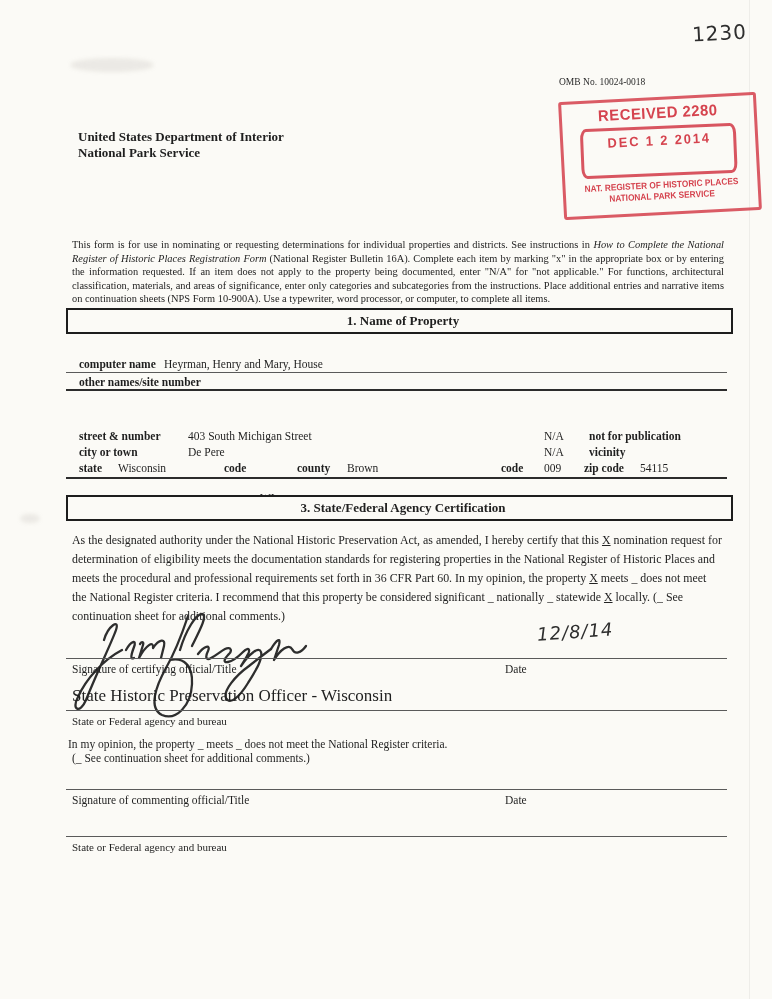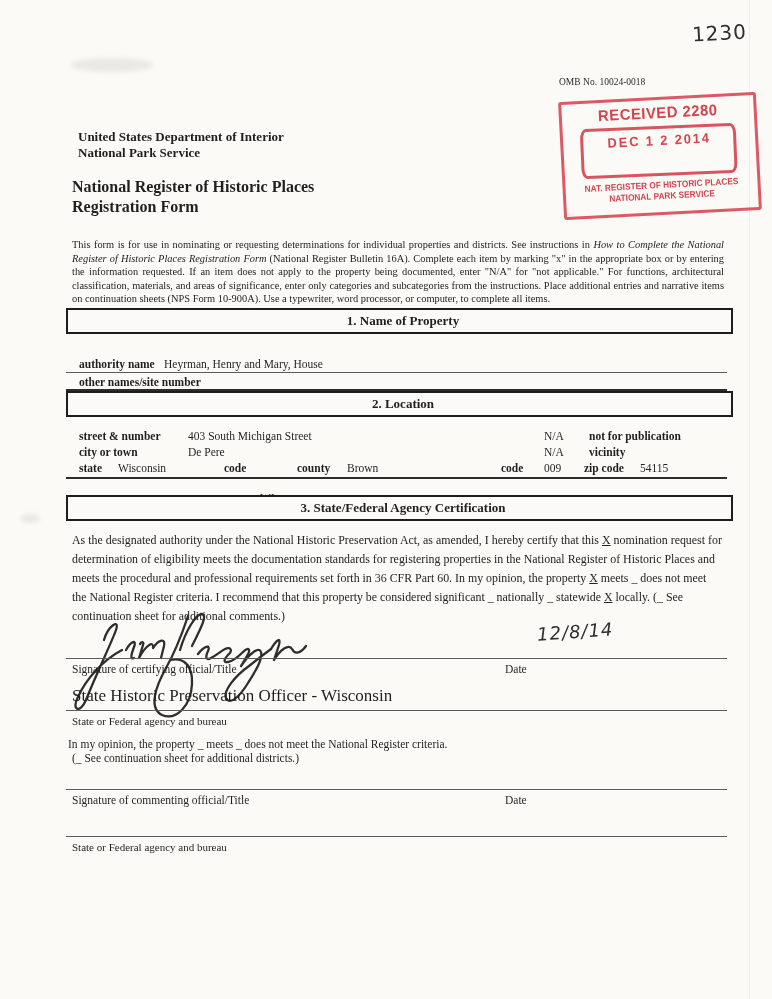--- a/index.html
+++ b/index.html
@@ -86,40 +86,35 @@
       <div>NAT. REGISTER OF HISTORIC PLACES</div>
       <div>NATIONAL PARK SERVICE</div>
     </div>
   </div>
 
   <div class="abs bold" style="left:72px;top:129px;font-size:13px;line-height:16px;margin-left:6px;">
     <div>United States Department of Interior</div>
     <div>National Park Service</div>
   </div>
 
-  <div class="abs bold" style="left:72px;top:177px;font-size:16px;line-height:20px;">
-    <div>National Register of Historic Places</div>
-    <div>Registration Form</div>
-  </div>
 
   <div class="abs para" style="left:72px;top:238px;width:652px;">
     <span>This form is for use in nominating or requesting determinations for individual properties and districts.  See instructions in </span><span style="font-style:italic">How to Complete the National Register of Historic Places Registration Form</span><span> (National Register Bulletin 16A).  Complete each item by marking "x" in the appropriate box or by entering the information requested.  If an item does not apply to the property being documented, enter "N/A" for "not applicable."  For functions, architectural classification, materials, and areas of significance, enter only categories and subcategories from the instructions.  Place additional entries and narrative items on continuation sheets (NPS Form 10-900A).  Use a typewriter, word processor, or computer, to complete all items.</span>
   </div>
 
   <div class="secbox" style="top:308px;">1.  Name of Property</div>
 
-  <div class="abs fieldlabel" style="left:79px;top:358px;">authority name</div>
+  <div class="abs fieldlabel" style="left:79px;top:358px;">computer name</div>
   <div class="abs fieldval" style="left:164px;top:358px;">Heyrman, Henry and Mary, House</div>
   <div class="rule" style="left:66px;top:372px;width:661px;"></div>
 
   <div class="abs fieldlabel" style="left:79px;top:376px;">other names/site number</div>
   <div class="abs fieldval" style="left:245px;top:376px;"></div>
   <div class="rule thick" style="left:66px;top:389px;width:661px;"></div>
 
-  <div class="secbox" style="top:391px;">2. Location</div>
 
   <div class="abs fieldlabel" style="left:79px;top:430px;">street &amp; number</div>
   <div class="abs fieldval" style="left:188px;top:430px;">403 South Michigan Street</div>
   <div class="abs fieldval" style="left:544px;top:430px;">N/A</div>
   <div class="abs fieldlabel" style="left:589px;top:430px;">not for publication</div>
 
   <div class="abs fieldlabel" style="left:79px;top:446px;">city or town</div>
   <div class="abs fieldval" style="left:188px;top:446px;">De Pere</div>
   <div class="abs fieldval" style="left:544px;top:446px;">N/A</div>
   <div class="abs fieldlabel" style="left:589px;top:446px;">vicinity</div>
@@ -157,21 +152,21 @@
 
   <div class="rule" style="left:66px;top:658px;width:661px;"></div>
   <div class="abs fieldval" style="left:72px;top:663px;font-size:11.5px;">Signature of certifying official/Title</div>
   <div class="abs fieldval" style="left:505px;top:663px;font-size:11.5px;">Date</div>
 
   <div class="abs" style="left:72px;top:686px;font-size:17px;">State Historic Preservation Officer - Wisconsin</div>
   <div class="rule" style="left:66px;top:710px;width:661px;border-bottom-width:1.5px;"></div>
   <div class="abs" style="left:72px;top:715px;font-size:11px;">State or Federal agency and bureau</div>
 
   <div class="abs" style="left:68px;top:738px;font-size:11.5px;">In my opinion, the property _ meets _ does not meet the National Register criteria.</div>
-  <div class="abs" style="left:72px;top:752px;font-size:11.5px;">(_ See continuation sheet for additional districts.)</div>
+  <div class="abs" style="left:72px;top:752px;font-size:11.5px;">(_ See continuation sheet for additional comments.)</div>
 
   <div class="rule" style="left:66px;top:789px;width:661px;"></div>
   <div class="abs fieldval" style="left:72px;top:794px;font-size:11.5px;">Signature of commenting official/Title</div>
   <div class="abs fieldval" style="left:505px;top:794px;font-size:11.5px;">Date</div>
 
   <div class="rule" style="left:66px;top:836px;width:661px;"></div>
   <div class="abs" style="left:72px;top:841px;font-size:11px;">State or Federal agency and bureau</div>
 
 </div>
 

